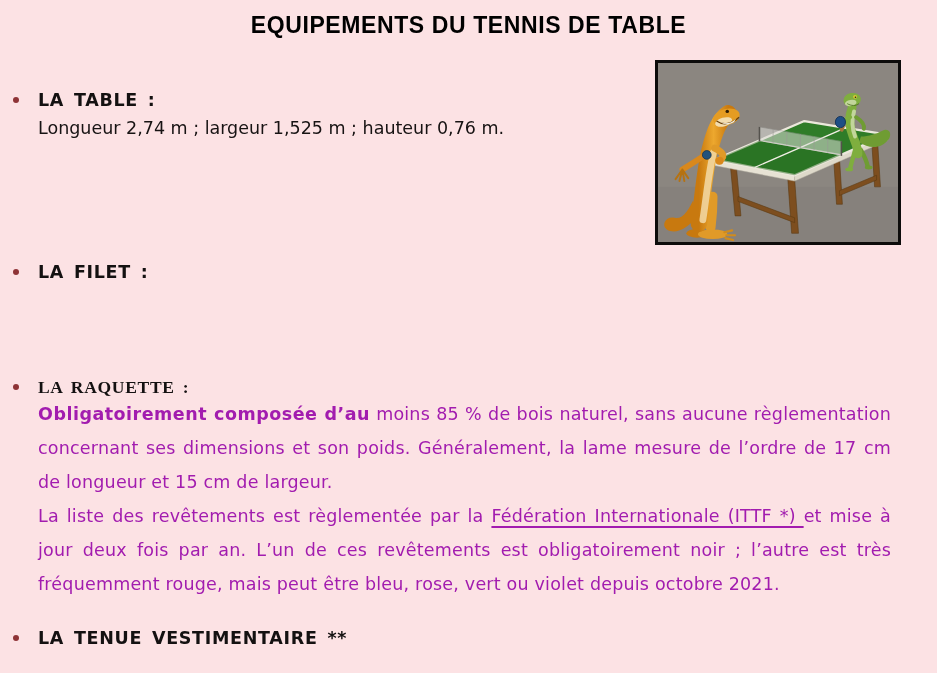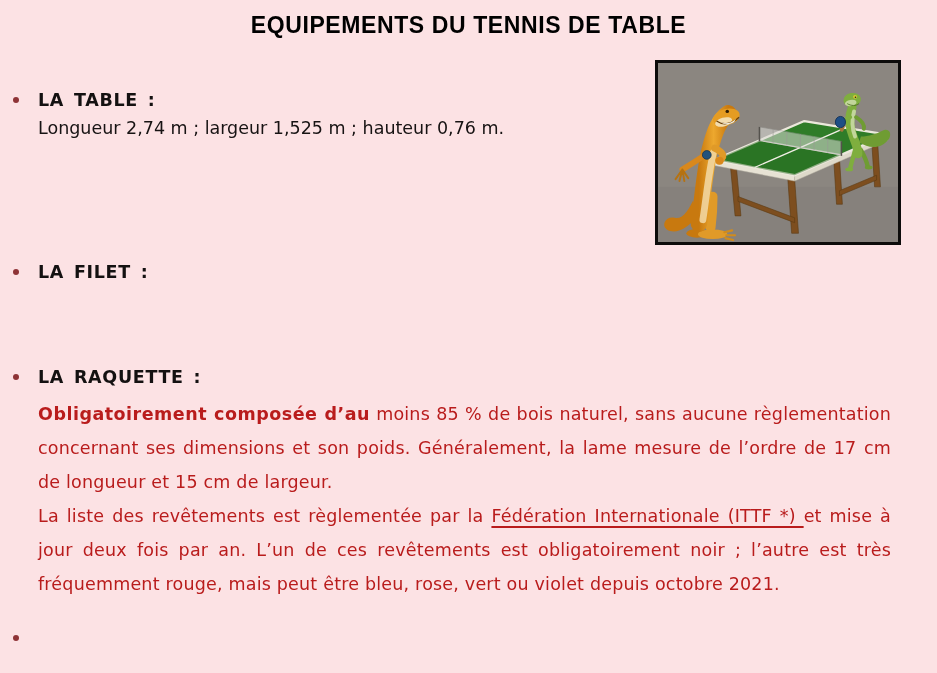--- a/index.html
+++ b/index.html
@@ -30,37 +30,37 @@
   .heading {
     font-weight: 700; letter-spacing: 0.7px; word-spacing: 3px;
     color: #141111;
   }
   .bodyline { margin: 0; text-align: center; }
 
   .para {
     position: absolute; left: 38px; width: 853px;
     margin: 0; font-size: 17.5px; line-height: 34px;
     text-align: justify; letter-spacing: 0.2px;
-    color: #b91c1c;
+    color: #a21caf;
   }
   .para b { letter-spacing: 0.5px; }
   .u { text-decoration: underline; text-underline-offset: 4px; text-decoration-thickness: 1.5px; margin-top: 22px; }
 
   .illustration {
     position: absolute; left: 655px; top: 60px;
     width: 246px; height: 185px;
     border: 3px solid #0d0c0b; box-sizing: border-box;
     background: #8b8680;
   }
   .illustration svg { display: block; width: 100%; height: 100%; }
 
   .s-table    { top: 86px; }
   .s-filet    { top: 199px; }
   .s-balle    { top: 258px; }
-  .s-raquette { top: 363px; }
+  .s-raquette { top: 373px; font-family: Liberation Serif, serif; }
   .p1         { top: 397px; }
   .p2         { top: 499px; }
   .s-tenue    { top: 624px; }
 </style>
 </head>
 <body>
 
 <div class="page">
 
   <h1 class="title">EQUIPEMENTS DU TENNIS DE TABLE</h1>
@@ -190,15 +190,18 @@
       <div class="heading">LA RAQUETTE :</div>
     </div>
   </section>
 
   <p class="para p1"><b>Obligatoirement composée d’au</b><span> moins 85 % de bois naturel, sans  aucune règlementation concernant ses dimensions et son poids. Généralement, la lame mesure de l’ordre de 17 cm de longueur et 15 cm de largeur.</span></p>
 
   <p class="para p2"><span>La liste des revêtements est règlementée par la </span><span class="u">Fédération Internationale (ITTF *) </span><span>et mise à jour deux fois par an. L’un de ces revêtements est obligatoirement noir ; l’autre est très fréquemment rouge, mais peut être bleu, rose, vert ou violet depuis octobre 2021.</span></p>
 
   <section class="section s-tenue">
     <span class="bullet-dot"></span>
+    <div class="content">
+      <div class="heading">LA TENUE VESTIMENTAIRE **</div>
+    </div>
   </section>
 
 </div>
 
 </body></html>

